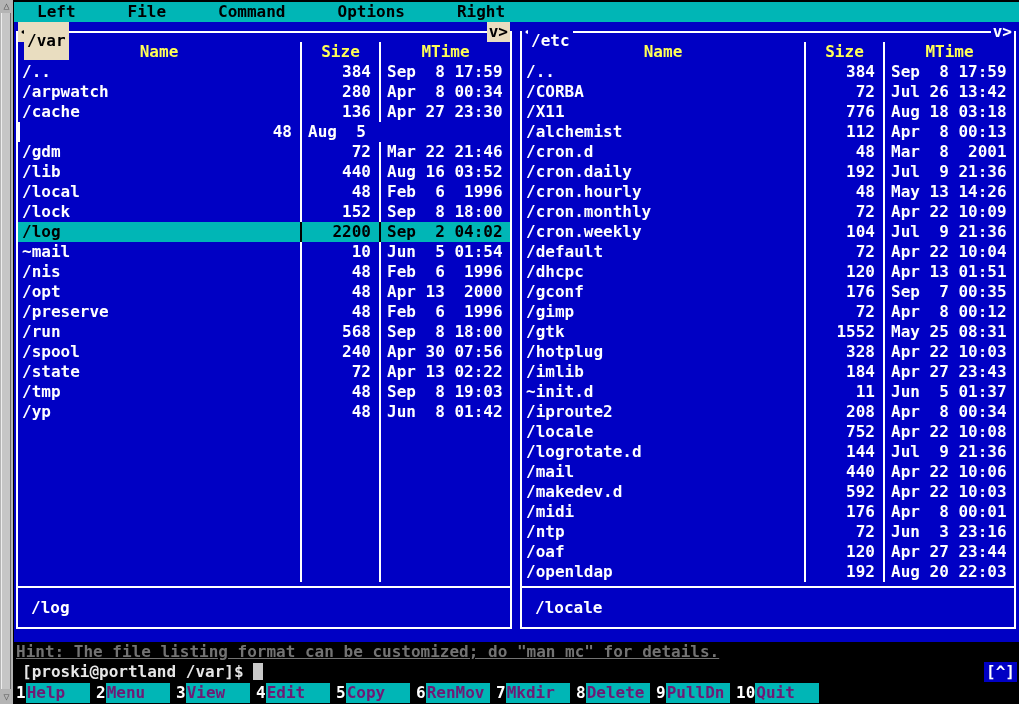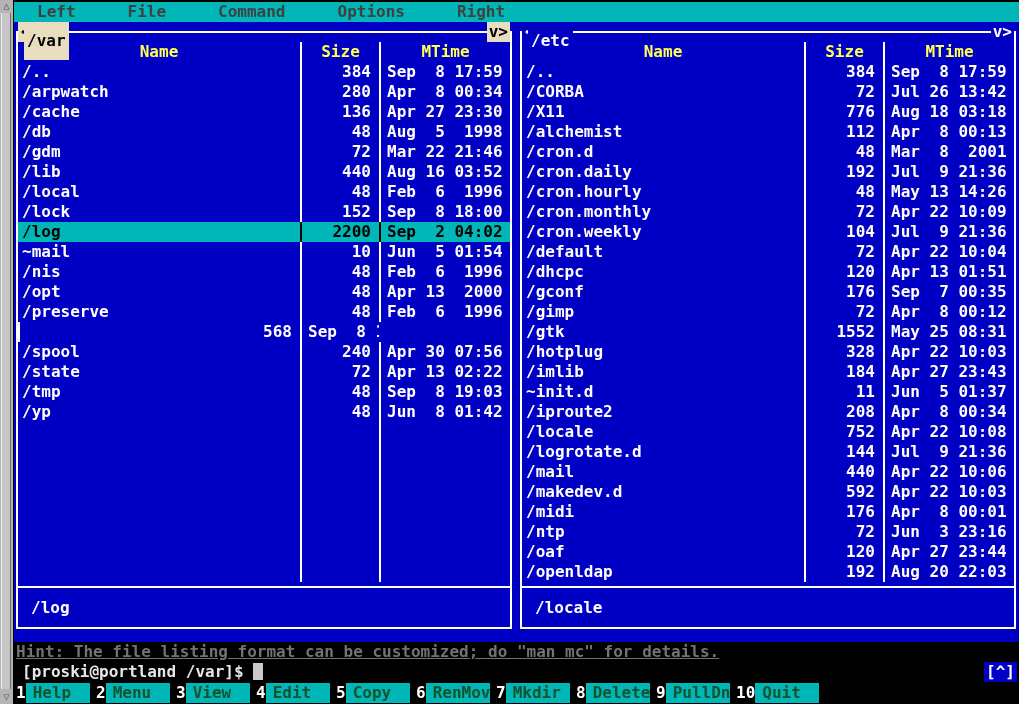--- a/index.html
+++ b/index.html
@@ -14,21 +14,21 @@
   
   .xsb{position:absolute;left:0;top:0;width:14px;height:704px;background:var(--sbgrey);
     border-right:1px solid #000;}
   .xsb-thumb{position:absolute;left:1px;right:2px;top:13px;bottom:15px;background:#c6c6c6;
     border-left:1px solid #ededed;border-right:1px solid #6e6e6e;}
   .xsb-arr{position:absolute;left:0;width:13px;text-align:center;font-size:10px;
     line-height:12px;color:#5a5a5a;font-weight:bold;}
   .xsb-arr.up{top:0;} .xsb-arr.down{bottom:1px;}
   
   .term{position:absolute;left:14px;top:0;width:1005px;height:704px;background:var(--blue);}
-  .menubar{height:22px;border-top:2px solid #000;background:var(--cyan);color:#404040;
+  .menubar{height:22px;border-top:2px solid #000;background:var(--cyan);color:#000000;
     display:flex;align-items:center;padding-left:23px;}
   .menu-item{margin-right:52px;line-height:20px;}
   .panels{position:relative;height:620px;background:var(--blue);}
   .panel{position:absolute;top:9px;bottom:13px;width:496px;border:2px solid var(--white);
     background:var(--blue);display:flex;flex-direction:column;padding-top:9px;}
   .panel.left{left:2px;} .panel.right{left:506px;}
   .ptitle{position:absolute;top:-11px;left:0;right:0;height:20px;line-height:20px;z-index:2;}
   .tbtn{position:absolute;white-space:pre;}
   .t-back{left:0;padding:0 3px;} .t-path{left:6px;padding:9px 3px;} .t-dd{right:0;padding:0 2px;}
   .panel.active .tbtn{background:var(--cream);color:#000;}
@@ -48,22 +48,22 @@
     padding-left:2px;white-space:pre;overflow:hidden;text-decoration:underline;}
   .promptline{position:relative;height:20px;line-height:20px;background:var(--black);
     color:#e6e6e6;padding-left:8px;white-space:pre;}
   .cursor{display:inline-block;width:10px;height:17px;background:var(--cursor);
     margin-left:9px;vertical-align:-3px;}
   .upbtn{position:absolute;right:2px;top:0;height:20px;line-height:20px;background:var(--blue);
     color:var(--white);padding:0 2px;}
   .fkeys{height:22px;background:var(--black);display:flex;align-items:center;padding-left:2px;}
   .fkey{flex:0 0 80px;display:flex;align-items:center;}
   .fk-num{color:var(--white);line-height:20px;white-space:pre;}
-  .fk-label{width:64px;height:20px;line-height:20px;background:var(--cyan);color:#14532d;
-    padding-left:7px;white-space:pre;}
+  .fk-label{width:64px;height:20px;line-height:20px;background:var(--cyan);color:#701a75;
+    padding-left:1px;white-space:pre;}
 </style>
 </head>
 <body>
 
 <div class="screen">
 
   <div class="xsb">
     <div class="xsb-arr up">△</div>
     <div class="xsb-thumb"></div>
     <div class="xsb-arr down">▽</div>
@@ -100,21 +100,20 @@
               <span class="c-name">/arpwatch</span>
               <span class="c-size">280</span>
               <span class="c-mtime">Apr  8 00:34</span>
             </div>
             <div class="row">
               <span class="c-name">/cache</span>
               <span class="c-size">136</span>
               <span class="c-mtime">Apr 27 23:30</span>
             </div>
             <div class="row">
-              <span class="c-name">/db</span>
               <span class="c-size">48</span>
               <span class="c-mtime">Aug  5  1998</span>
             </div>
             <div class="row">
               <span class="c-name">/gdm</span>
               <span class="c-size">72</span>
               <span class="c-mtime">Mar 22 21:46</span>
             </div>
             <div class="row">
               <span class="c-name">/lib</span>
@@ -150,20 +149,21 @@
               <span class="c-name">/opt</span>
               <span class="c-size">48</span>
               <span class="c-mtime">Apr 13  2000</span>
             </div>
             <div class="row">
               <span class="c-name">/preserve</span>
               <span class="c-size">48</span>
               <span class="c-mtime">Feb  6  1996</span>
             </div>
             <div class="row">
+              <span class="c-name">/run</span>
               <span class="c-size">568</span>
               <span class="c-mtime">Sep  8 18:00</span>
             </div>
             <div class="row">
               <span class="c-name">/spool</span>
               <span class="c-size">240</span>
               <span class="c-mtime">Apr 30 07:56</span>
             </div>
             <div class="row">
               <span class="c-name">/state</span>

